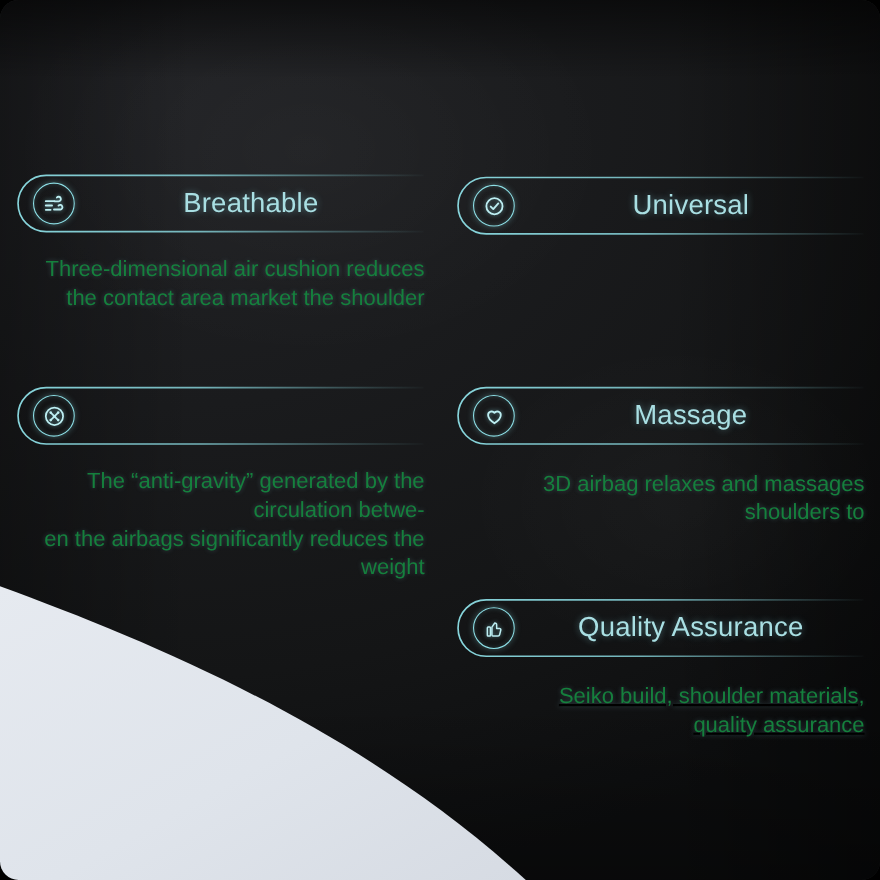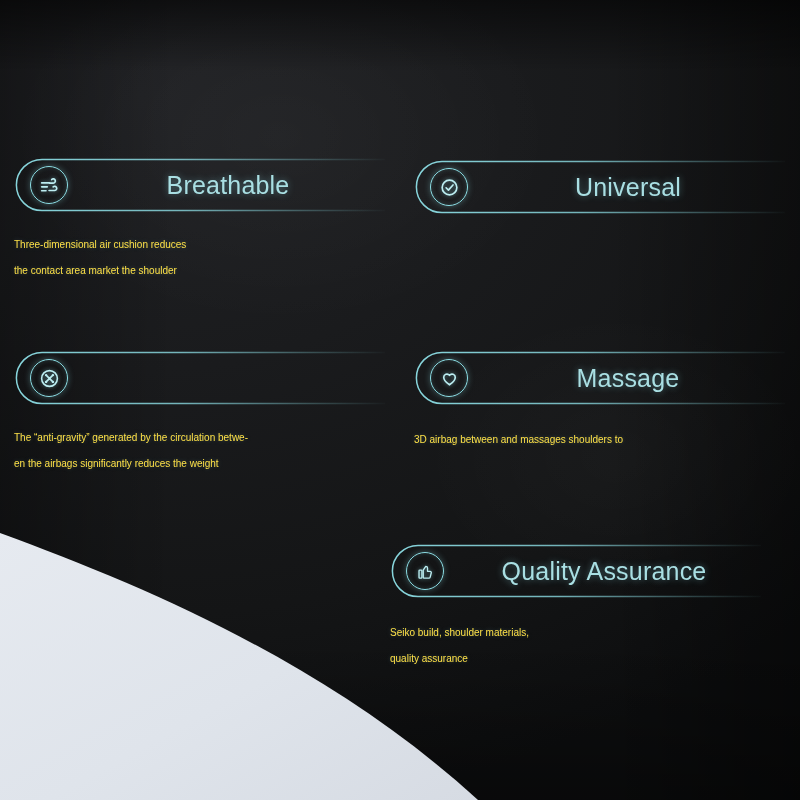--- a/index.html
+++ b/index.html
@@ -10,20 +10,21 @@
   body {
     font-family: "Liberation Sans", sans-serif;
   }
 
   #stage {
     position: relative;
     width: 800px;
     height: 800px;
     overflow: hidden;
     background: #17181a;
+    border-radius: 17px;
   }
 
   
   .bg-base {
     position: absolute;
     inset: 0;
     background:
       radial-gradient(120% 90% at 18% 12%, #202124 0%, #1a1b1d 38%, #141516 72%, #0d0e0f 100%);
   }
   .bg-vignette {
@@ -111,34 +112,34 @@
     text-align: center;
     font-size: 25px;
     letter-spacing: 0.2px;
     color: #a9dfe3;
     text-shadow: 0 0 7px rgba(140,220,230,0.45);
     white-space: nowrap;
   }
 
   .card-desc {
     margin-top: 20px;
-    text-align: left;
-    color: #fde047;
-    font-size: 10px;
+    text-align: right;
+    color: #15803d;
+    font-size: 20px;
     line-height: 26px;
     text-shadow: 0 0 5px rgba(150,220,235,0.25);
   }
   .card-desc .ln { display: block; }
 
   
   #card-breathable   { left: 14px;  top: 158px; }
   #card-universal    { left: 414px; top: 160px; }
   #card-decompression{ left: 14px;  top: 351px; }
   #card-massage      { left: 414px; top: 351px; }
-  #card-quality      { left: 390px; top: 544px; }
+  #card-quality      { left: 414px; top: 544px; text-decoration: underline; }
 
   #card-universal .card-desc,
   #card-massage .card-desc,
   #card-quality .card-desc { margin-top: 22px; }
 </style>
 </head>
 <body>
 
 <div id="stage">
 
@@ -266,21 +267,21 @@
         </svg>
       </div>
       <div class="icon-badge">
         <svg viewBox="0 0 24 24" fill="none" stroke="#bdeef2" stroke-width="1.9" stroke-linecap="round" stroke-linejoin="round">
           <path d="M12 19.2s-6.6-4.1-6.6-8.5a3.7 3.7 0 0 1 6.6-2.3 3.7 3.7 0 0 1 6.6 2.3c0 4.4-6.6 8.5-6.6 8.5z"></path>
         </svg>
       </div>
       <div class="card-title">Massage</div>
     </div>
     <div class="card-desc">
-      <span class="ln">3D airbag between and massages shoulders to</span>
+      <span class="ln">3D airbag relaxes and massages shoulders to</span>
     </div>
   </div>
 
   <div class="card" id="card-quality">
     <div class="pill">
       <div class="pill-frame">
         <svg viewBox="0 0 372 54" preserveAspectRatio="none" aria-hidden="true">
           <defs>
             <linearGradient id="fadeE" x1="0" y1="0" x2="1" y2="0">
               <stop offset="0%" stop-color="#8ddfe6" stop-opacity="0.95"></stop>

